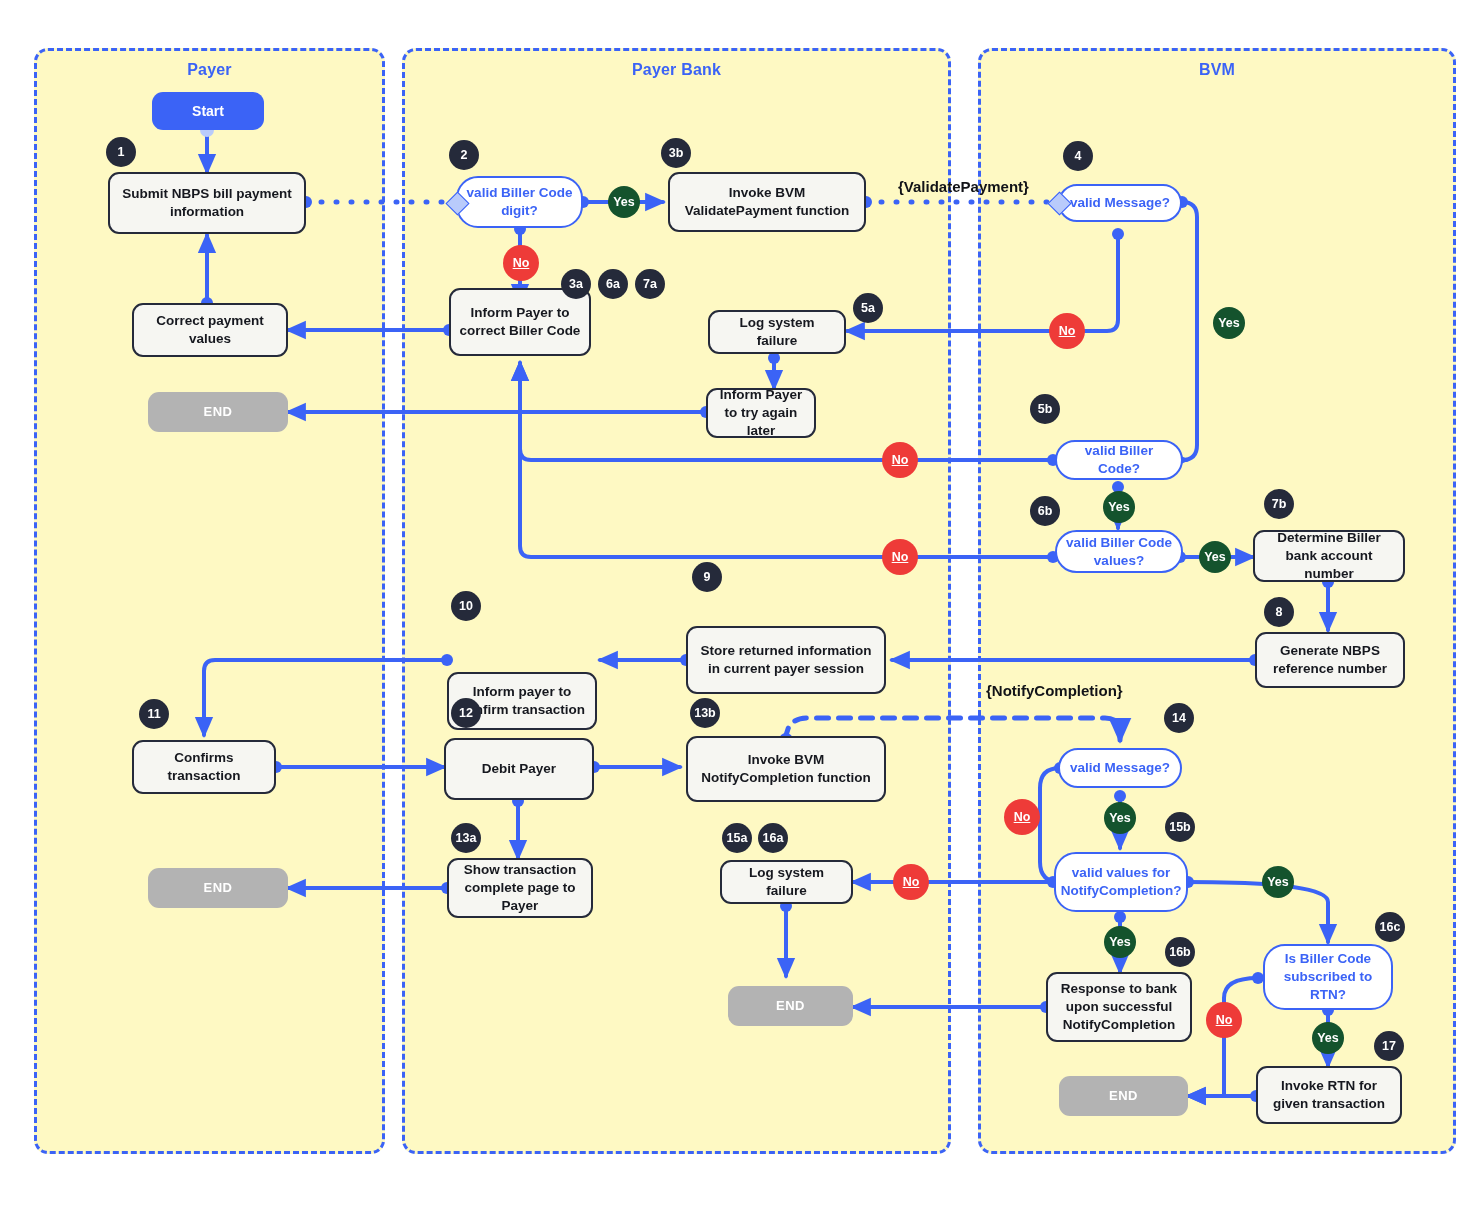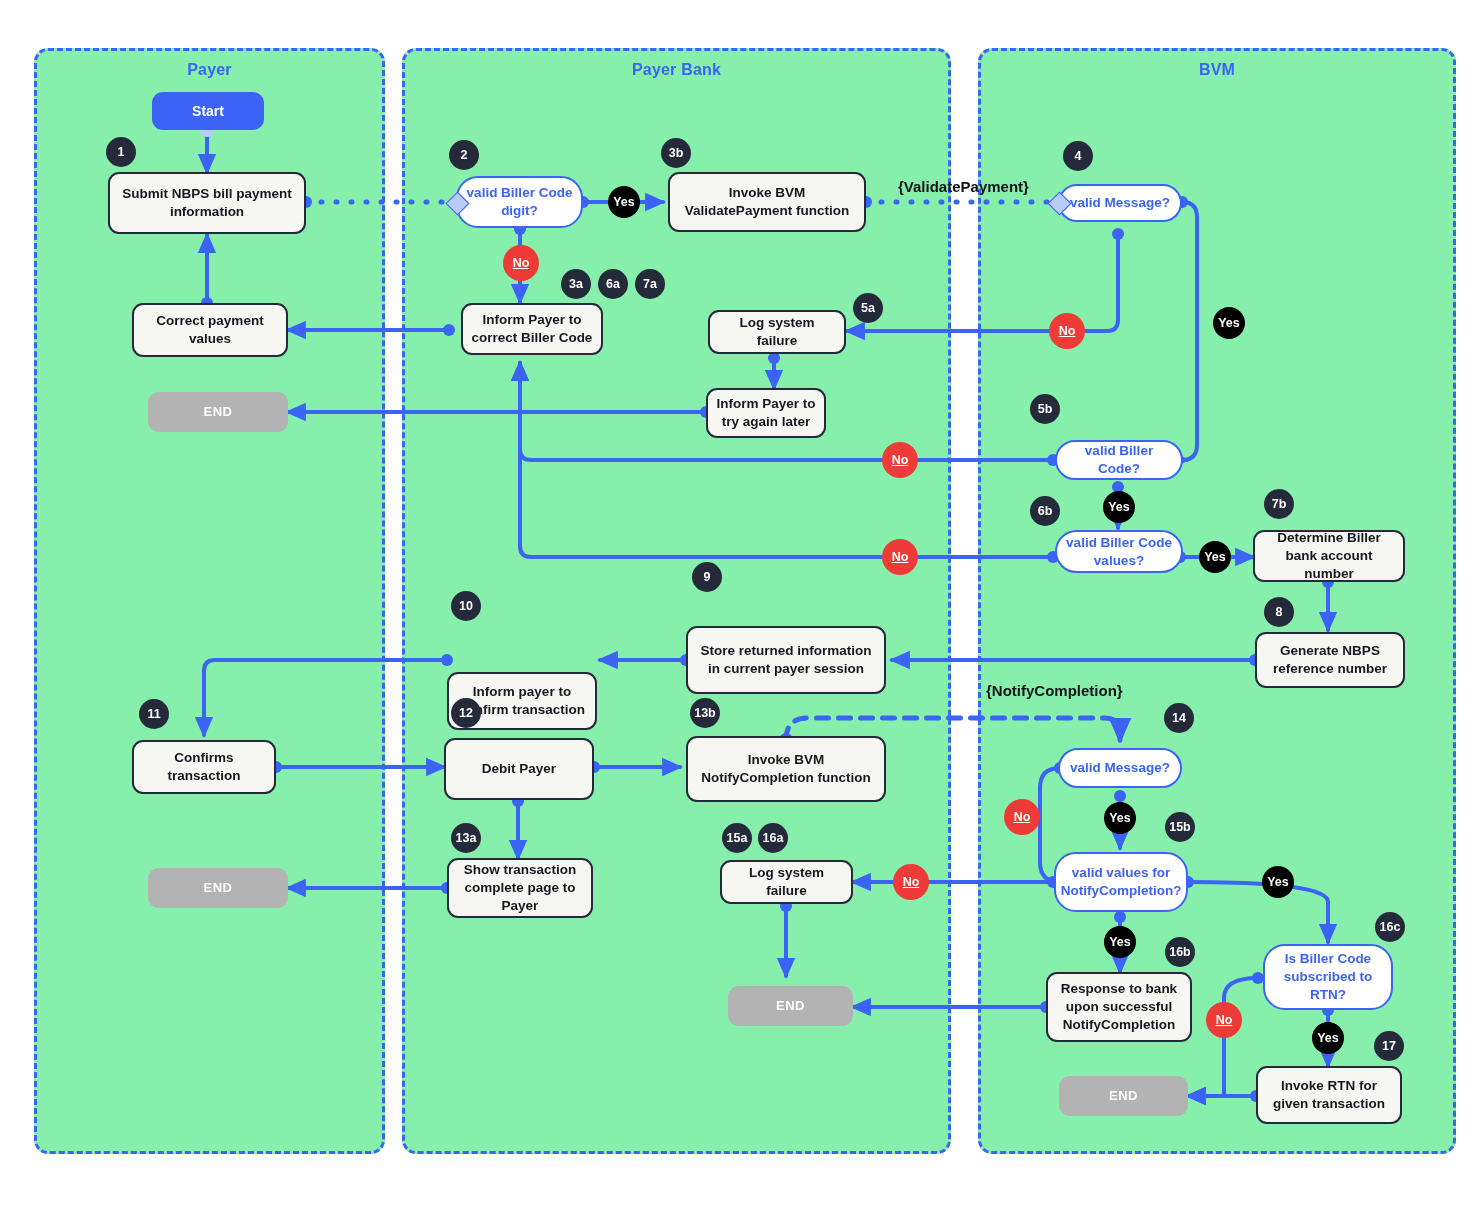--- a/index.html
+++ b/index.html
@@ -1,21 +1,21 @@
 <!DOCTYPE html>
 <html><head>
 <meta charset="utf-8">
 <style>
   html,body{margin:0;padding:0;background:#ffffff;}
   body{font-family:"Liberation Sans","DejaVu Sans",sans-serif;}
   #canvas{position:relative;width:1483px;height:1218px;background:#ffffff;overflow:hidden;}
   svg#wires{position:absolute;left:0;top:0;width:1483px;height:1218px;pointer-events:none;}
 
   
-  .lane{position:absolute;border:3px dashed #3b63f6;border-radius:14px;background:#86efac;}
+  .lane{position:absolute;border:3px dashed #3b63f6;border-radius:14px;background:#fef9c3;}
   .lane-title{position:absolute;top:10px;left:0;width:100%;text-align:center;
               color:#3b63f6;font-size:16px;font-weight:600;letter-spacing:.2px;}
 
   
   .node{position:absolute;box-sizing:border-box;display:flex;align-items:center;
         justify-content:center;text-align:center;line-height:1.32;}
   .proc{background:#f6f6f2;border:2.5px solid #252a3a;border-radius:11px;
         color:#16181f;font-size:13.5px;font-weight:600;padding:4px 8px;}
   .dec{background:#ffffff;border:2px solid #3b63f6;border-radius:22px;
        color:#3b63f6;font-size:13.5px;font-weight:700;padding:3px 8px;}
@@ -23,21 +23,21 @@
          font-size:14px;font-weight:600;}
   .endn{background:#b3b3b3;border:none;border-radius:11px;color:#ffffff;
         font-size:13px;font-weight:600;letter-spacing:.5px;}
 
   
   .badge{position:absolute;width:30px;height:30px;border-radius:50%;
          background:#252a3a;color:#ffffff;font-size:12.5px;font-weight:700;
          display:flex;align-items:center;justify-content:center;z-index:6;}
   .pill{position:absolute;border-radius:50%;display:flex;align-items:center;
         justify-content:center;color:#ffffff;font-weight:700;font-size:12.5px;z-index:5;}
-  .pill.yes{background:#000000;width:32px;height:32px;text-align:center;}
+  .pill.yes{background:#14532d;width:32px;height:32px;text-align:center;}
   .pill.no{background:#ee3b38;width:36px;height:36px;text-decoration:underline;}
 
   
   .msg{position:absolute;color:#111318;font-size:15px;font-weight:700;z-index:6;white-space:nowrap;}
 
   
   .dmark{position:absolute;width:15px;height:15px;background:#b9cbfb;
          border:1.5px solid #3b63f6;transform:rotate(45deg);z-index:7;}
 </style>
 </head>
@@ -176,23 +176,23 @@
   <div class="node start" style="left:152px;top:92px;width:112px;height:38px;">Start</div>
   <div class="node proc" style="left:108px;top:172px;width:198px;height:62px;padding-left:8px;">Submit NBPS bill payment information</div>
   <div class="node proc" style="left:132px;top:303px;width:156px;height:54px;">Correct payment values</div>
   <div class="node endn" style="left:148px;top:392px;width:140px;height:40px;">END</div>
   <div class="node proc" style="left:132px;top:740px;width:144px;height:54px;">Confirms transaction</div>
   <div class="node endn" style="left:148px;top:868px;width:140px;height:40px;">END</div>
 
   <div class="node dec" style="left:456px;top:176px;width:127px;height:52px;">valid Biller Code digit?</div>
   <div class="dmark" style="left:449px;top:195px;"></div>
   <div class="node proc" style="left:668px;top:172px;width:198px;height:60px;">Invoke BVM ValidatePayment function</div>
-  <div class="node proc" style="left:449px;top:303px;width:142px;height:52px;margin-left:12px;">Inform Payer to correct Biller Code</div>
+  <div class="node proc" style="left:449px;top:288px;width:142px;height:68px;">Inform Payer to correct Biller Code</div>
   <div class="node proc" style="left:708px;top:310px;width:138px;height:44px;">Log system failure</div>
-  <div class="node proc" style="left:706px;top:388px;width:120px;height:50px;">Inform Payer to try again later</div>
+  <div class="node proc" style="left:706px;top:388px;width:110px;height:50px;">Inform Payer to try again later</div>
   <div class="node proc" style="left:447px;top:630px;width:150px;height:58px;margin-top:42px;">Inform payer to confirm transaction</div>
   <div class="node proc" style="left:686px;top:626px;width:200px;height:68px;">Store returned information in current payer session</div>
   <div class="node proc" style="left:444px;top:738px;width:150px;height:62px;">Debit Payer</div>
   <div class="node proc" style="left:686px;top:736px;width:200px;height:66px;">Invoke BVM NotifyCompletion function</div>
   <div class="node proc" style="left:447px;top:858px;width:146px;height:60px;">Show transaction complete page to Payer</div>
   <div class="node proc" style="left:720px;top:860px;width:133px;height:44px;">Log system failure</div>
   <div class="node endn" style="left:728px;top:986px;width:125px;height:40px;">END</div>
 
   <div class="node dec" style="left:1058px;top:184px;width:124px;height:38px;">valid Message?</div>
   <div class="dmark" style="left:1051px;top:195px;"></div>

